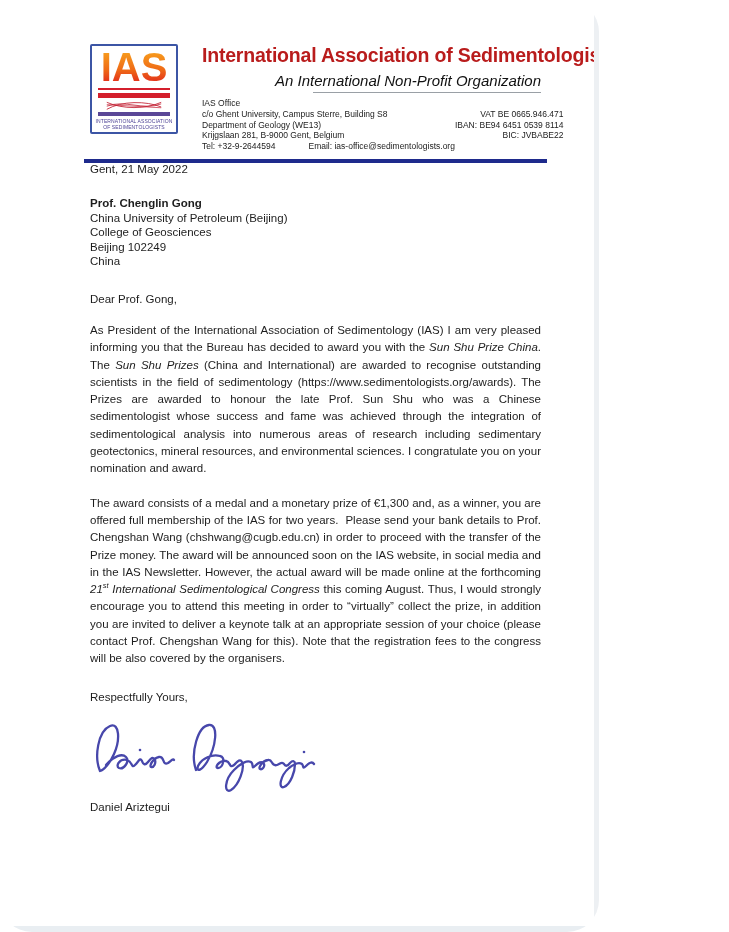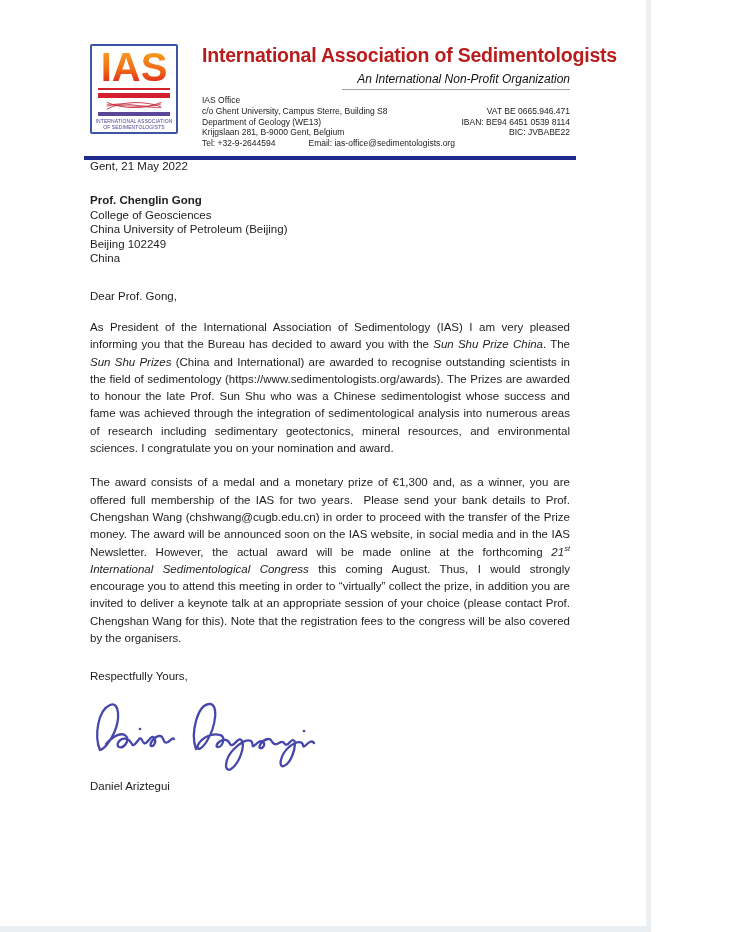--- a/index.html
+++ b/index.html
@@ -1,24 +1,25 @@
 <!DOCTYPE html>
 <html><head>
 <meta charset="utf-8">
 <style>
   html,body{margin:0;padding:0;background:#ffffff;}
   .page{
     position:relative;
-    width:651px;height:932px;
+    width:599px;height:932px;
     box-sizing:border-box;
-    padding:44px 81px 0 90px;
+    padding:44px 58px 0 90px;
     background:#ffffff;
     font-family:"Liberation Sans", sans-serif;
     color:#1d1d1d;
     overflow:hidden;
+    border-radius:32px;
   }
   .scan-edge-right{position:absolute;top:0;right:0;width:5px;height:100%;background:#edf0f3;}
   .scan-edge-bottom{position:absolute;left:0;bottom:0;width:100%;height:6px;background:#e9eef2;}
 
   
   .letterhead{display:flex;align-items:flex-start;}
   .logo{
     width:88px;height:90px;flex-shrink:0;box-sizing:border-box;
     border:2px solid #3c55a5;border-radius:2px;background:#fff;
     display:flex;flex-direction:column;align-items:center;padding:1px 4px 2px 4px;
@@ -36,21 +37,21 @@
   .logo-bar-purple{width:72px;height:5px;background:#5a4797;margin-top:2px;}
   .logo-org{
     font-size:5px;line-height:6px;color:#4a3f94;text-align:center;
     margin-top:2px;white-space:nowrap;letter-spacing:0.1px;
   }
   .head-main{flex:1;margin-left:24px;min-width:0;}
   .head-title{
     font-size:19.5px;font-weight:bold;color:#b91c1c;
     text-align:right;white-space:nowrap;letter-spacing:-0.2px;
   }
-  .head-subtitle{font-size:12px;font-style:italic;text-align:right;margin-top:5px;color:#111;}
+  .head-subtitle{font-size:15px;font-style:italic;text-align:right;margin-top:5px;color:#111;}
   .subtitle-rule{width:228px;height:1px;background:#9aa0a6;margin:3px 0 5px auto;}
   .head-cols{display:flex;justify-content:space-between;font-size:8.5px;line-height:10.8px;color:#222;}
   .financial{text-align:right;padding-top:10.8px;white-space:nowrap;}
   .office{white-space:nowrap;}
   .email{margin-left:33px;}
   .header-rule{height:4px;background:#1e2a8c;margin:7px -6px 0 -6px;}
 
   
   .dateline{font-size:11.5px;}
   .recipient{margin-top:21px;font-size:11.5px;line-height:14.6px;}
@@ -111,22 +112,22 @@
     </div>
   </div>
 
   <div class="header-rule"></div>
 
   
   <div class="dateline">Gent, 21 May 2022</div>
 
   <div class="recipient">
     <div class="recipient-name">Prof. Chenglin Gong</div>
+    <div>China University of Petroleum (Beijing)</div>
     <div>College of Geosciences</div>
-    <div>China University of Petroleum (Beijing)</div>
     <div>Beijing 102249</div>
     <div>China</div>
   </div>
 
   <div class="salutation">Dear Prof. Gong,</div>
 
   <p class="para"><span>As President of the International Association of Sedimentology (IAS) I am very pleased informing you that the Bureau has decided to award you with the </span><span style="font-style: italic;">Sun Shu Prize China</span><span>. The </span><span style="font-style: italic;">Sun Shu Prizes</span><span> (China and International) are awarded to recognise outstanding scientists in the field of sedimentology (https://www.sedimentologists.org/awards). The Prizes are awarded to honour the late Prof. Sun Shu who was a Chinese sedimentologist whose success and fame was achieved through the integration of sedimentological analysis into numerous areas of research including sedimentary geotectonics, mineral resources, and environmental sciences. I congratulate you on your nomination and award.</span></p>
   <p class="para"><span>The award consists of a medal and a monetary prize of €1,300 and, as a winner, you are offered full membership of the IAS for two years.&nbsp; Please send your bank details to Prof. Chengshan Wang (chshwang@cugb.edu.cn) in order to proceed with the transfer of the Prize money. The award will be announced soon on the IAS website, in social media and in the IAS Newsletter. However, the actual award will be made online at the forthcoming </span><span style="font-style: italic;">21</span><sup style="font-style: italic;">st</sup><span style="font-style: italic;"> International Sedimentological Congress</span><span> this coming August. Thus, I would strongly encourage you to attend this meeting in order to “virtually” collect the prize, in addition you are invited to deliver a keynote talk at an appropriate session of your choice (please contact Prof. Chengshan Wang for this). Note that the registration fees to the congress will be also covered by the organisers.</span></p>
 
   <div class="closing">Respectfully Yours,</div>

